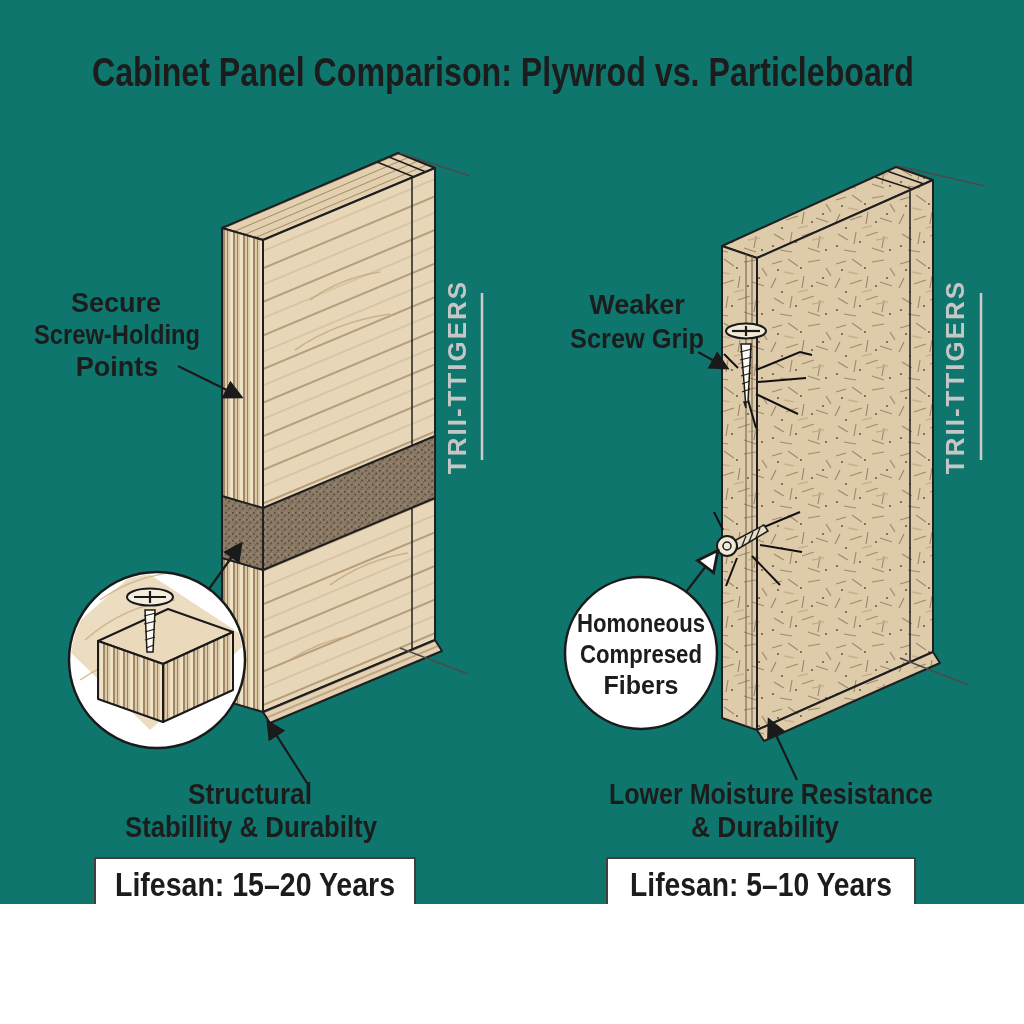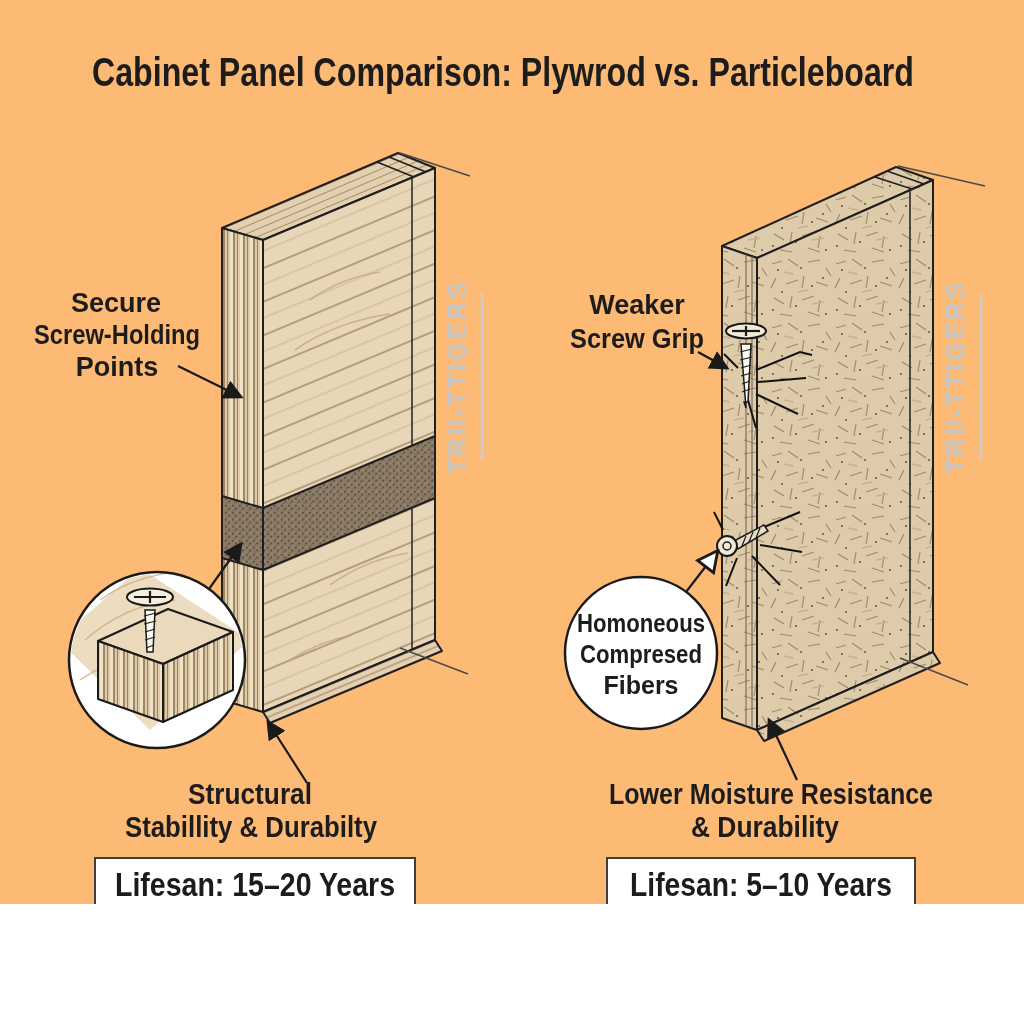--- a/index.html
+++ b/index.html
@@ -1,16 +1,16 @@
 <!DOCTYPE html>
 <html><head>
 <meta charset="utf-8">
 <style>
   html,body{margin:0;padding:0;background:#ffffff;}
-  .stage{position:relative;width:1024px;height:904px;background:#fdba74;overflow:hidden;}
+  .stage{position:relative;width:1024px;height:904px;background:#0f766e;overflow:hidden;}
   svg text{font-family:"Liberation Sans","DejaVu Sans",sans-serif;font-weight:700;fill:#1c1c1c;}
   svg text.watermark{fill:#c6c6c6;letter-spacing:2px;}
 </style>
 </head>
 <body>
 
 <div class="stage">
 <svg width="1024" height="1024" viewBox="0 0 1024 1024" xmlns="http://www.w3.org/2000/svg">
   <defs>
     <marker id="ah" viewBox="0 0 10 10" refX="8.5" refY="5" markerWidth="9" markerHeight="9" orient="auto-start-reverse">

